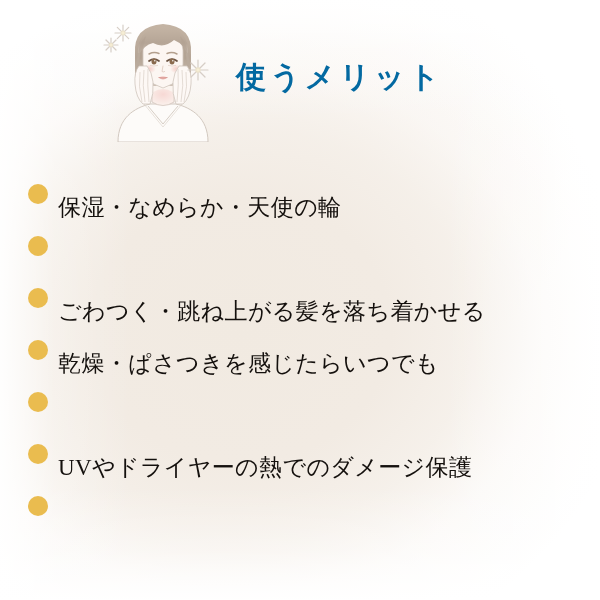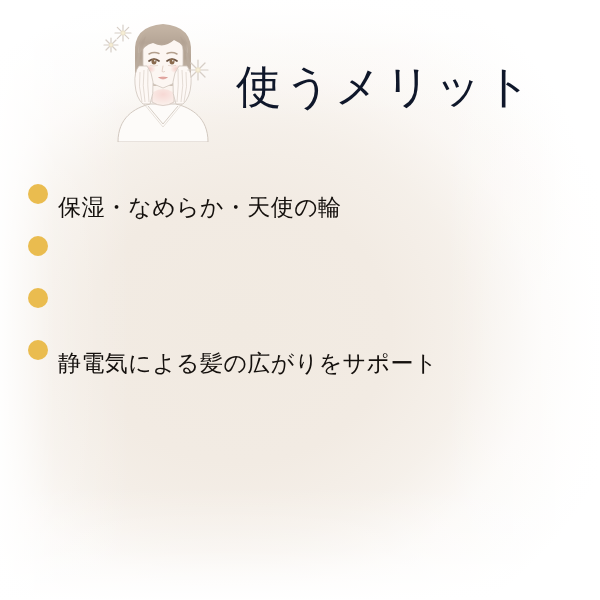--- a/index.html
+++ b/index.html
@@ -69,24 +69,24 @@
     width: 130px;
     height: 128px;
   }
   .illustration svg { display: block; width: 130px; height: 128px; }
 
   .page-title {
     position: absolute;
     left: 236px;
     top: 57px;
     font-family: "Liberation Serif", "DejaVu Serif", serif;
-    font-size: 45px;
+    font-size: 30px;
     letter-spacing: 4px;
-    color: #0f172a;
-    font-weight: 400;
+    color: #0369a1;
+    font-weight: 700;
     white-space: nowrap;
   }
 
   
   .benefit-list {
     position: absolute;
     left: 0;
     top: 168px;
     width: 600px;
     margin: 0;
@@ -236,20 +236,31 @@
   <ul class="benefit-list">
     <li class="benefit-item">
       <span class="bullet-dot" style="background: rgb(234, 188, 79);"></span>
       <span class="benefit-text">保湿・なめらか・天使の輪</span>
     </li>
     <li class="benefit-item">
       <span class="bullet-dot" style="background: rgb(234, 188, 79);"></span>
     </li>
     <li class="benefit-item">
       <span class="bullet-dot" style="background: rgb(234, 188, 79);"></span>
-    </li>
-    <li class="benefit-item">
-      <span class="bullet-dot" style="background: rgb(234, 188, 79);"></span>
-      <span class="benefit-text">静電気による髪の広がりをサポート</span>
+      <span class="benefit-text">ごわつく・跳ね上がる髪を落ち着かせる</span>
+    </li>
+    <li class="benefit-item">
+      <span class="bullet-dot" style="background: rgb(234, 188, 79);"></span>
+      <span class="benefit-text">乾燥・ぱさつきを感じたらいつでも</span>
+    </li>
+    <li class="benefit-item">
+      <span class="bullet-dot" style="background: rgb(234, 188, 79);"></span>
+    </li>
+    <li class="benefit-item">
+      <span class="bullet-dot" style="background: rgb(234, 188, 79);"></span>
+      <span class="benefit-text">UVやドライヤーの熱でのダメージ保護</span>
+    </li>
+    <li class="benefit-item">
+      <span class="bullet-dot" style="background: rgb(234, 188, 79);"></span>
     </li>
   </ul>
 
 </div>
 
 </body></html>

